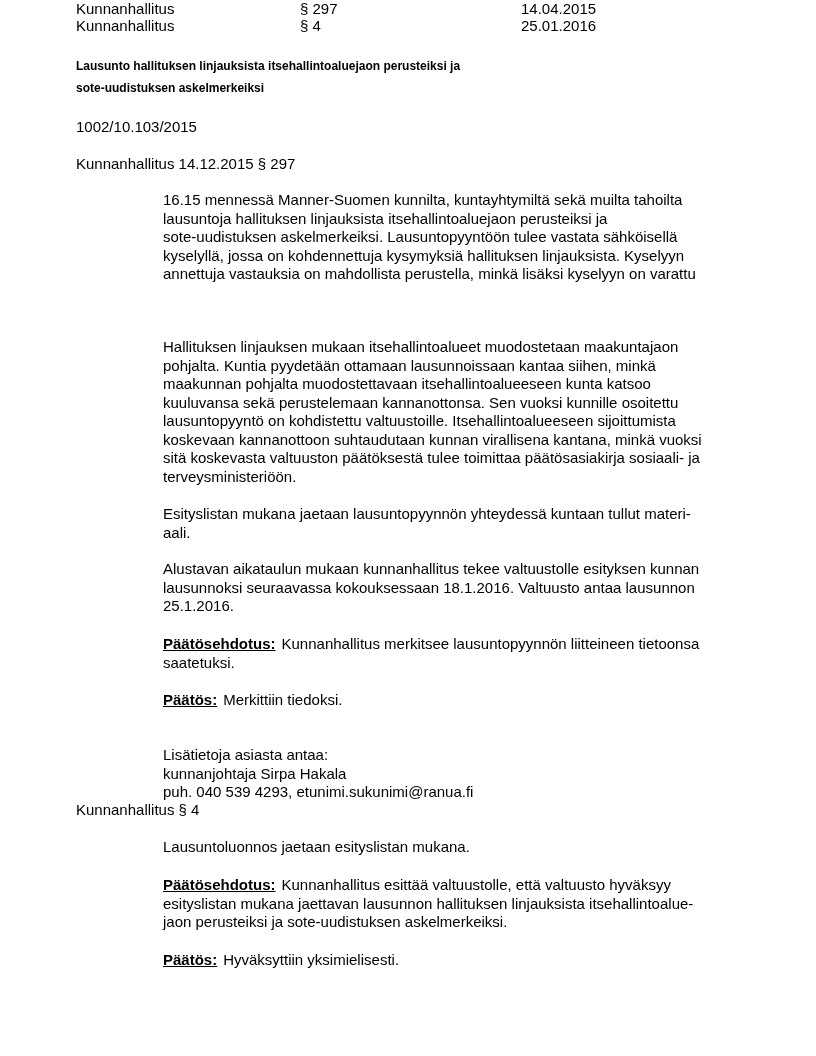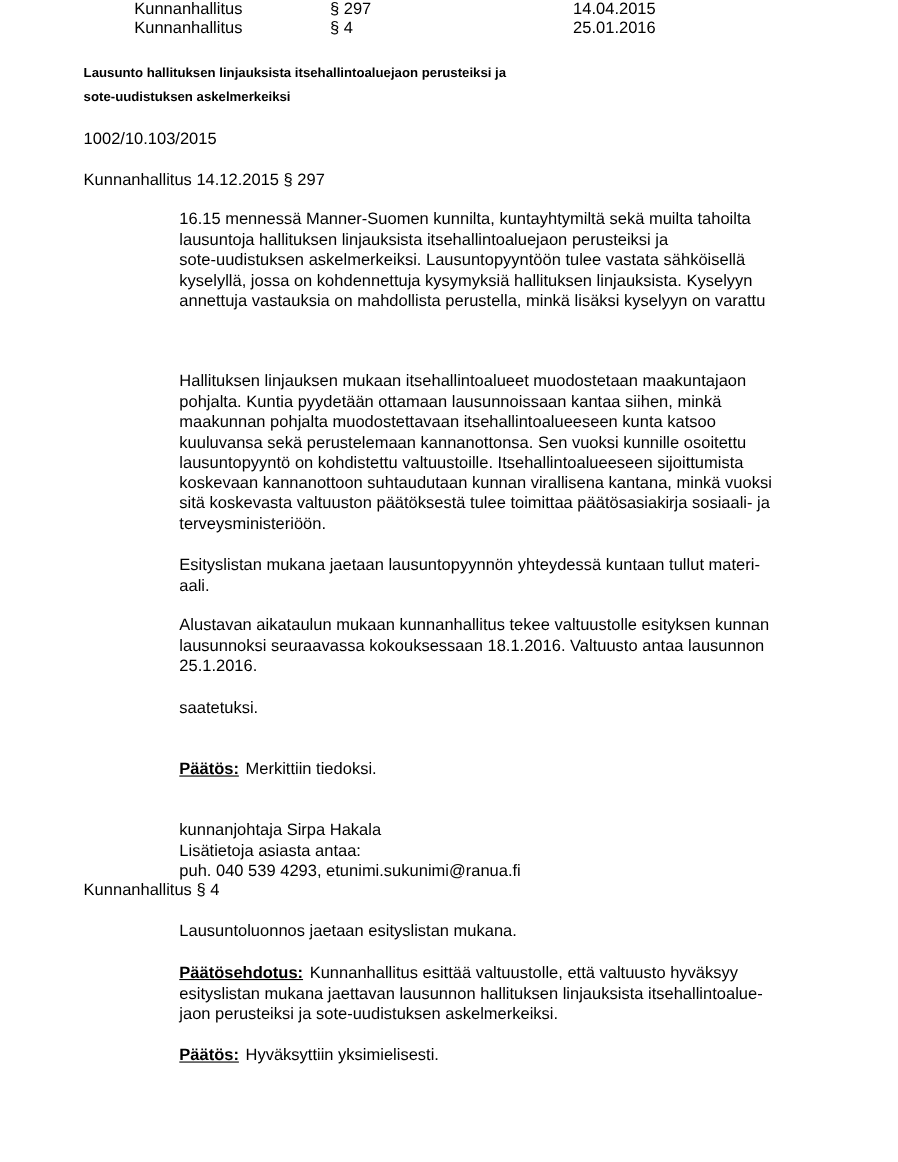--- a/index.html
+++ b/index.html
@@ -3,21 +3,21 @@
 <meta charset="utf-8">
 <style>
   html, body { margin: 0; padding: 0; background: #ffffff; }
   body {
     width: 816px; height: 1056px; position: relative; overflow: hidden;
     font-family: "Liberation Sans", sans-serif; color: #000; font-size: 15px;
   }
   .abs { position: absolute; white-space: nowrap; line-height: 18px; }
   .hdr-row { position: absolute; left: 76px; height: 18px; width: 700px; }
   .hdr-row span { position: absolute; top: 0; white-space: nowrap; line-height: 18px; }
-  .c1 { left: 0; margin-left: 46px; } .c2 { left: 224px; } .c3 { left: 445px; }
+  .c1 { left: 0; } .c2 { left: 224px; } .c3 { left: 445px; }
   .title { left: 76px; top: 55px; font-weight: bold; font-size: 12px; line-height: 22px; white-space: normal; width: 680px; }
   .para { position: absolute; left: 163px; width: 590px; line-height: 18.5px; }
   .para .line { display: block; white-space: nowrap; }
   .label { font-weight: bold; text-decoration: underline; margin-right: 6px; }
 </style>
 </head>
 <body>
 
 <div class="hdr-row" style="top:0px;">
   <span class="c1">Kunnanhallitus</span>
@@ -62,32 +62,35 @@
   <span class="line">aali.</span>
 </div>
 
 <div class="para" style="top:560px;">
   <span class="line">Alustavan aikataulun mukaan kunnanhallitus tekee valtuustolle esityksen kunnan</span>
   <span class="line">lausunnoksi seuraavassa kokouksessaan 18.1.2016. Valtuusto antaa lausunnon</span>
   <span class="line">25.1.2016.</span>
 </div>
 
 <div class="para" style="top:635px;">
+  <span class="line">
+    <span class="label">Päätösehdotus:</span><span>Kunnanhallitus merkitsee lausuntopyynnön liitteineen tietoonsa</span>
+  </span>
   <span class="line">saatetuksi.</span>
 </div>
 
 <div class="para" style="top:691px;">
   <span class="line">
     <span class="label">Päätös:</span><span>Merkittiin tiedoksi.</span>
   </span>
 </div>
 
 <div class="para" style="top:746px;">
+  <span class="line">Lisätietoja asiasta antaa:</span>
   <span class="line">kunnanjohtaja Sirpa Hakala</span>
-  <span class="line">Lisätietoja asiasta antaa:</span>
   <span class="line">puh. 040 539 4293, etunimi.sukunimi@ranua.fi</span>
 </div>
 
 <div class="abs" style="left:76px; top:801px;">Kunnanhallitus § 4</div>
 
 <div class="para" style="top:838px;">
   <span class="line">Lausuntoluonnos jaetaan esityslistan mukana.</span>
 </div>
 
 <div class="para" style="top:876px;">

